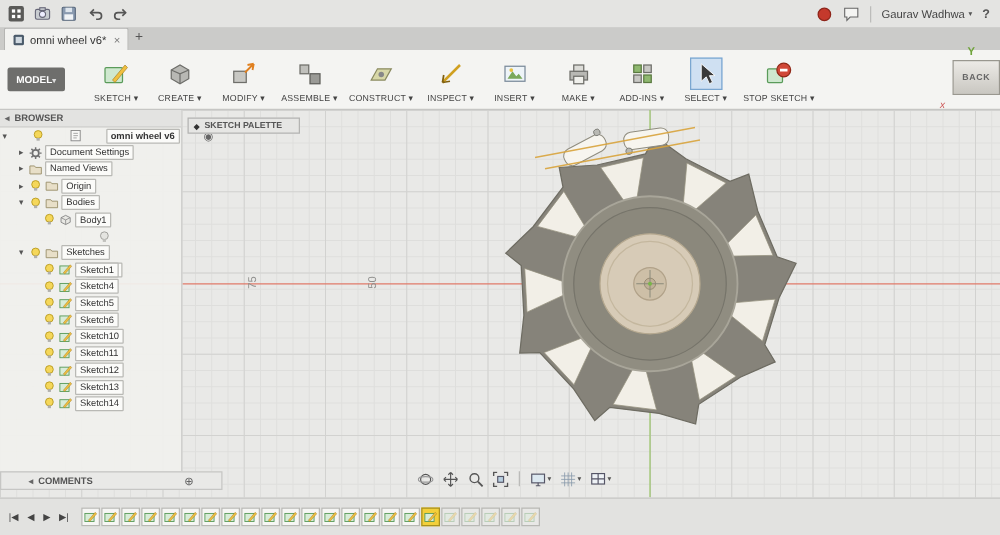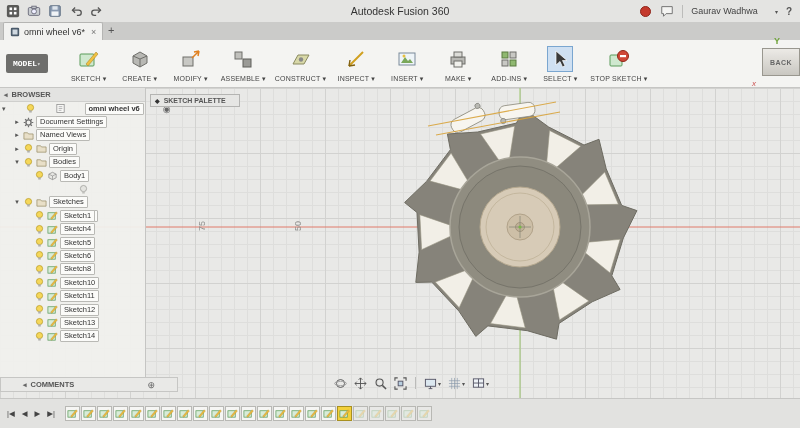--- a/index.html
+++ b/index.html
@@ -8,38 +8,38 @@
   
   .titlebar{position:absolute;left:0;top:0;width:800px;height:22px;background:#e4e4e2;
             border-bottom:1px solid #c2c2c0;display:flex;align-items:center;}
   .tb-left{display:flex;align-items:center;gap:6px;padding-left:5px;z-index:2;}
   .tbtn{width:15px;height:15px;display:inline-flex;align-items:center;justify-content:center;}
   .tbtn svg{width:14px;height:14px;display:block;}
   .tb-title{position:absolute;left:0;right:0;text-align:center;font-size:10.5px;color:#333;}
   .tb-right{margin-left:auto;display:flex;align-items:center;gap:8px;padding-right:8px;z-index:2;}
   .rec{width:9px;height:9px;border-radius:50%;background:#c4392c;border:1px solid #8e2419;}
   .vsep{width:1px;height:13px;background:#bcbcba;}
-  .user{font-size:9px;color:#444;display:flex;align-items:center;gap:17px;}
+  .user{font-size:9px;color:#444;display:flex;align-items:center;gap:3px;}
   .caret{font-size:6px;color:#555;}
   .help{font-size:10px;font-weight:bold;color:#555;}
   
   .tabbar{position:absolute;left:0;top:22px;width:800px;height:18px;background:#cbcbc9;
           display:flex;align-items:flex-start;padding-left:3px;box-sizing:border-box;}
   .tab{height:17px;background:#f2f2f0;border:1px solid #b5b5b3;border-bottom:none;
        border-radius:2px 2px 0 0;display:flex;align-items:center;gap:4px;padding:0 6px;font-size:9px;color:#333;}
   .tab-ic{width:10px;height:10px;display:inline-flex;}
   .tab-ic svg{width:10px;height:10px;}
   .tab-close{font-size:9px;color:#777;margin-left:2px;}
   .newtab{width:16px;height:16px;display:flex;align-items:center;justify-content:center;
           font-size:11px;color:#555;}
   
   .toolbar{position:absolute;left:0;top:40px;width:800px;height:48px;background:#f4f4f2;
            border-bottom:1px solid #c6c6c4;display:flex;align-items:center;padding-left:6px;box-sizing:border-box;}
   .model-btn{background:#6e6e6c;color:#fff;font-size:8px;font-weight:bold;padding:5px 7px;
-             border-radius:2px;display:flex;align-items:center;gap:0;margin-right:20px;font-family:Liberation Mono, monospace;}
+             border-radius:2px;display:flex;align-items:center;gap:0;margin-right:20px;}
   .model-btn .caret{color:#ddd;}
   .tgroups{display:flex;align-items:flex-start;gap:9px;padding-top:2px;}
   .tgroup{display:flex;flex-direction:column;align-items:center;min-width:42px;}
   .gicon{width:24px;height:24px;display:flex;align-items:center;justify-content:center;border:1px solid transparent;}
   .gicon svg{width:22px;height:22px;display:block;}
   .gicon.sel{background:#cfe0f2;border-color:#7aa6d0;}
   .glabel{font-size:7px;color:#444;margin-top:3px;white-space:nowrap;letter-spacing:.2px;}
   
   .canvas{position:absolute;left:0;top:88px;width:800px;height:310px;background-color:#e9e9e7;
     background-image:
@@ -144,21 +144,20 @@
             <path d="M7 4 L4 7 L7 10" fill="none" stroke="#555" stroke-width="1.5"></path>
           </svg>
         </span>
         <span class="tbtn">
           <svg viewBox="0 0 16 16">
             <path d="M12 7 h-7 a3 3 0 0 0 0 6 h2" fill="none" stroke="#555" stroke-width="1.5"></path>
             <path d="M9 4 L12 7 L9 10" fill="none" stroke="#555" stroke-width="1.5"></path>
           </svg>
         </span>
       </div>
-    <div class="tb-title">Autodesk Fusion 360</div>
     <div class="tb-right">
       <span class="rec"></span>
       <span class="tbtn">
           <svg viewBox="0 0 16 16">
             <path d="M2 3 h12 v8 h-7 l-3 3 v-3 h-2 Z" fill="#f4f4f2" stroke="#666"></path>
           </svg>
         </span>
       <span class="vsep"></span>
       <span class="user">
         <span>Gaurav Wadhwa</span>
@@ -527,36 +526,20 @@
                 <circle cx="6" cy="5" r="3.4" fill="#f5d75a" stroke="#b89a20" stroke-width=".8"></circle>
                 <rect x="4.6" y="8" width="2.8" height="2.4" fill="#b0b0ac"></rect>
               </svg>
             </span>
             <span class="tic">
               <svg viewBox="0 0 12 12">
                 <rect x="1" y="3" width="8" height="7" fill="#d8ecd8" stroke="#5a9b5a" stroke-width=".8"></rect>
                 <path d="M4 9 L10 2 L11.3 3.3 L5.3 10 Z" fill="#f0c040" stroke="#a07820" stroke-width=".4"></path>
               </svg>
             </span>
-            <span class="tlabel">Sketch8</span>
-          </div>
-          <div class="trow" style="padding-left: 24px;">
-            <span class="caret"></span>
-            <span class="tic">
-              <svg viewBox="0 0 12 12">
-                <circle cx="6" cy="5" r="3.4" fill="#f5d75a" stroke="#b89a20" stroke-width=".8"></circle>
-                <rect x="4.6" y="8" width="2.8" height="2.4" fill="#b0b0ac"></rect>
-              </svg>
-            </span>
-            <span class="tic">
-              <svg viewBox="0 0 12 12">
-                <rect x="1" y="3" width="8" height="7" fill="#d8ecd8" stroke="#5a9b5a" stroke-width=".8"></rect>
-                <path d="M4 9 L10 2 L11.3 3.3 L5.3 10 Z" fill="#f0c040" stroke="#a07820" stroke-width=".4"></path>
-              </svg>
-            </span>
             <span class="tlabel">Sketch10</span>
           </div>
           <div class="trow" style="padding-left: 24px;">
             <span class="caret"></span>
             <span class="tic">
               <svg viewBox="0 0 12 12">
                 <circle cx="6" cy="5" r="3.4" fill="#f5d75a" stroke="#b89a20" stroke-width=".8"></circle>
                 <rect x="4.6" y="8" width="2.8" height="2.4" fill="#b0b0ac"></rect>
               </svg>
             </span>

